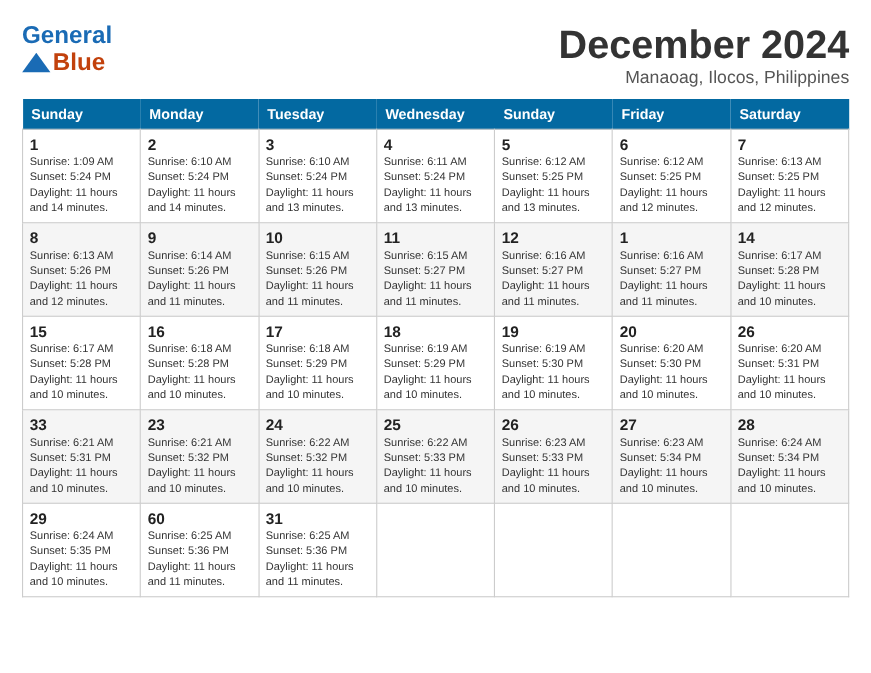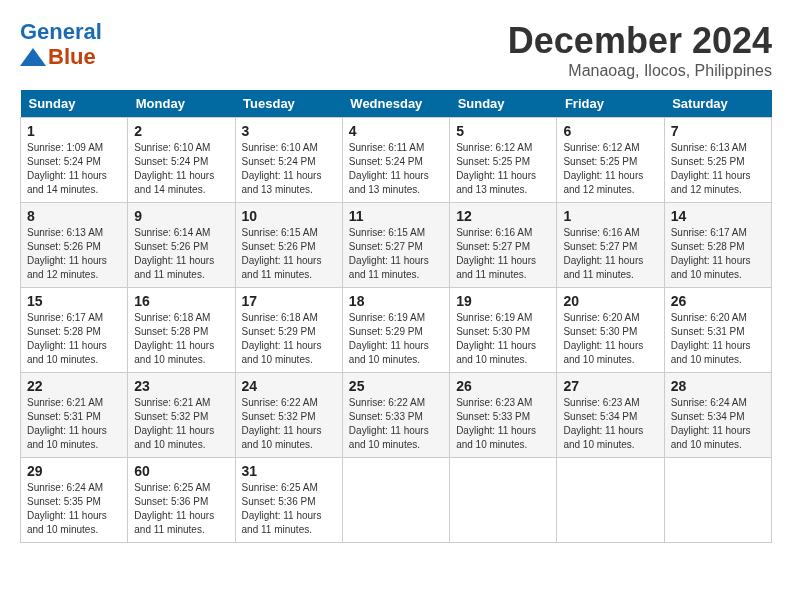--- a/index.html
+++ b/index.html
@@ -268,21 +268,21 @@
         <td>
           <span class="day-num">26</span>
           <div class="day-info" style="white-space: pre-line;">Sunrise: 6:20 AM
 Sunset: 5:31 PM
 Daylight: 11 hours
 and 10 minutes.</div>
         </td>
       </tr>
       <tr>
         <td>
-          <span class="day-num">22</span>
+          <span class="day-num">33</span>
           <div class="day-info" style="white-space: pre-line;">Sunrise: 6:21 AM
 Sunset: 5:31 PM
 Daylight: 11 hours
 and 10 minutes.</div>
         </td>
         <td>
           <span class="day-num">23</span>
           <div class="day-info" style="white-space: pre-line;">Sunrise: 6:21 AM
 Sunset: 5:32 PM
 Daylight: 11 hours

